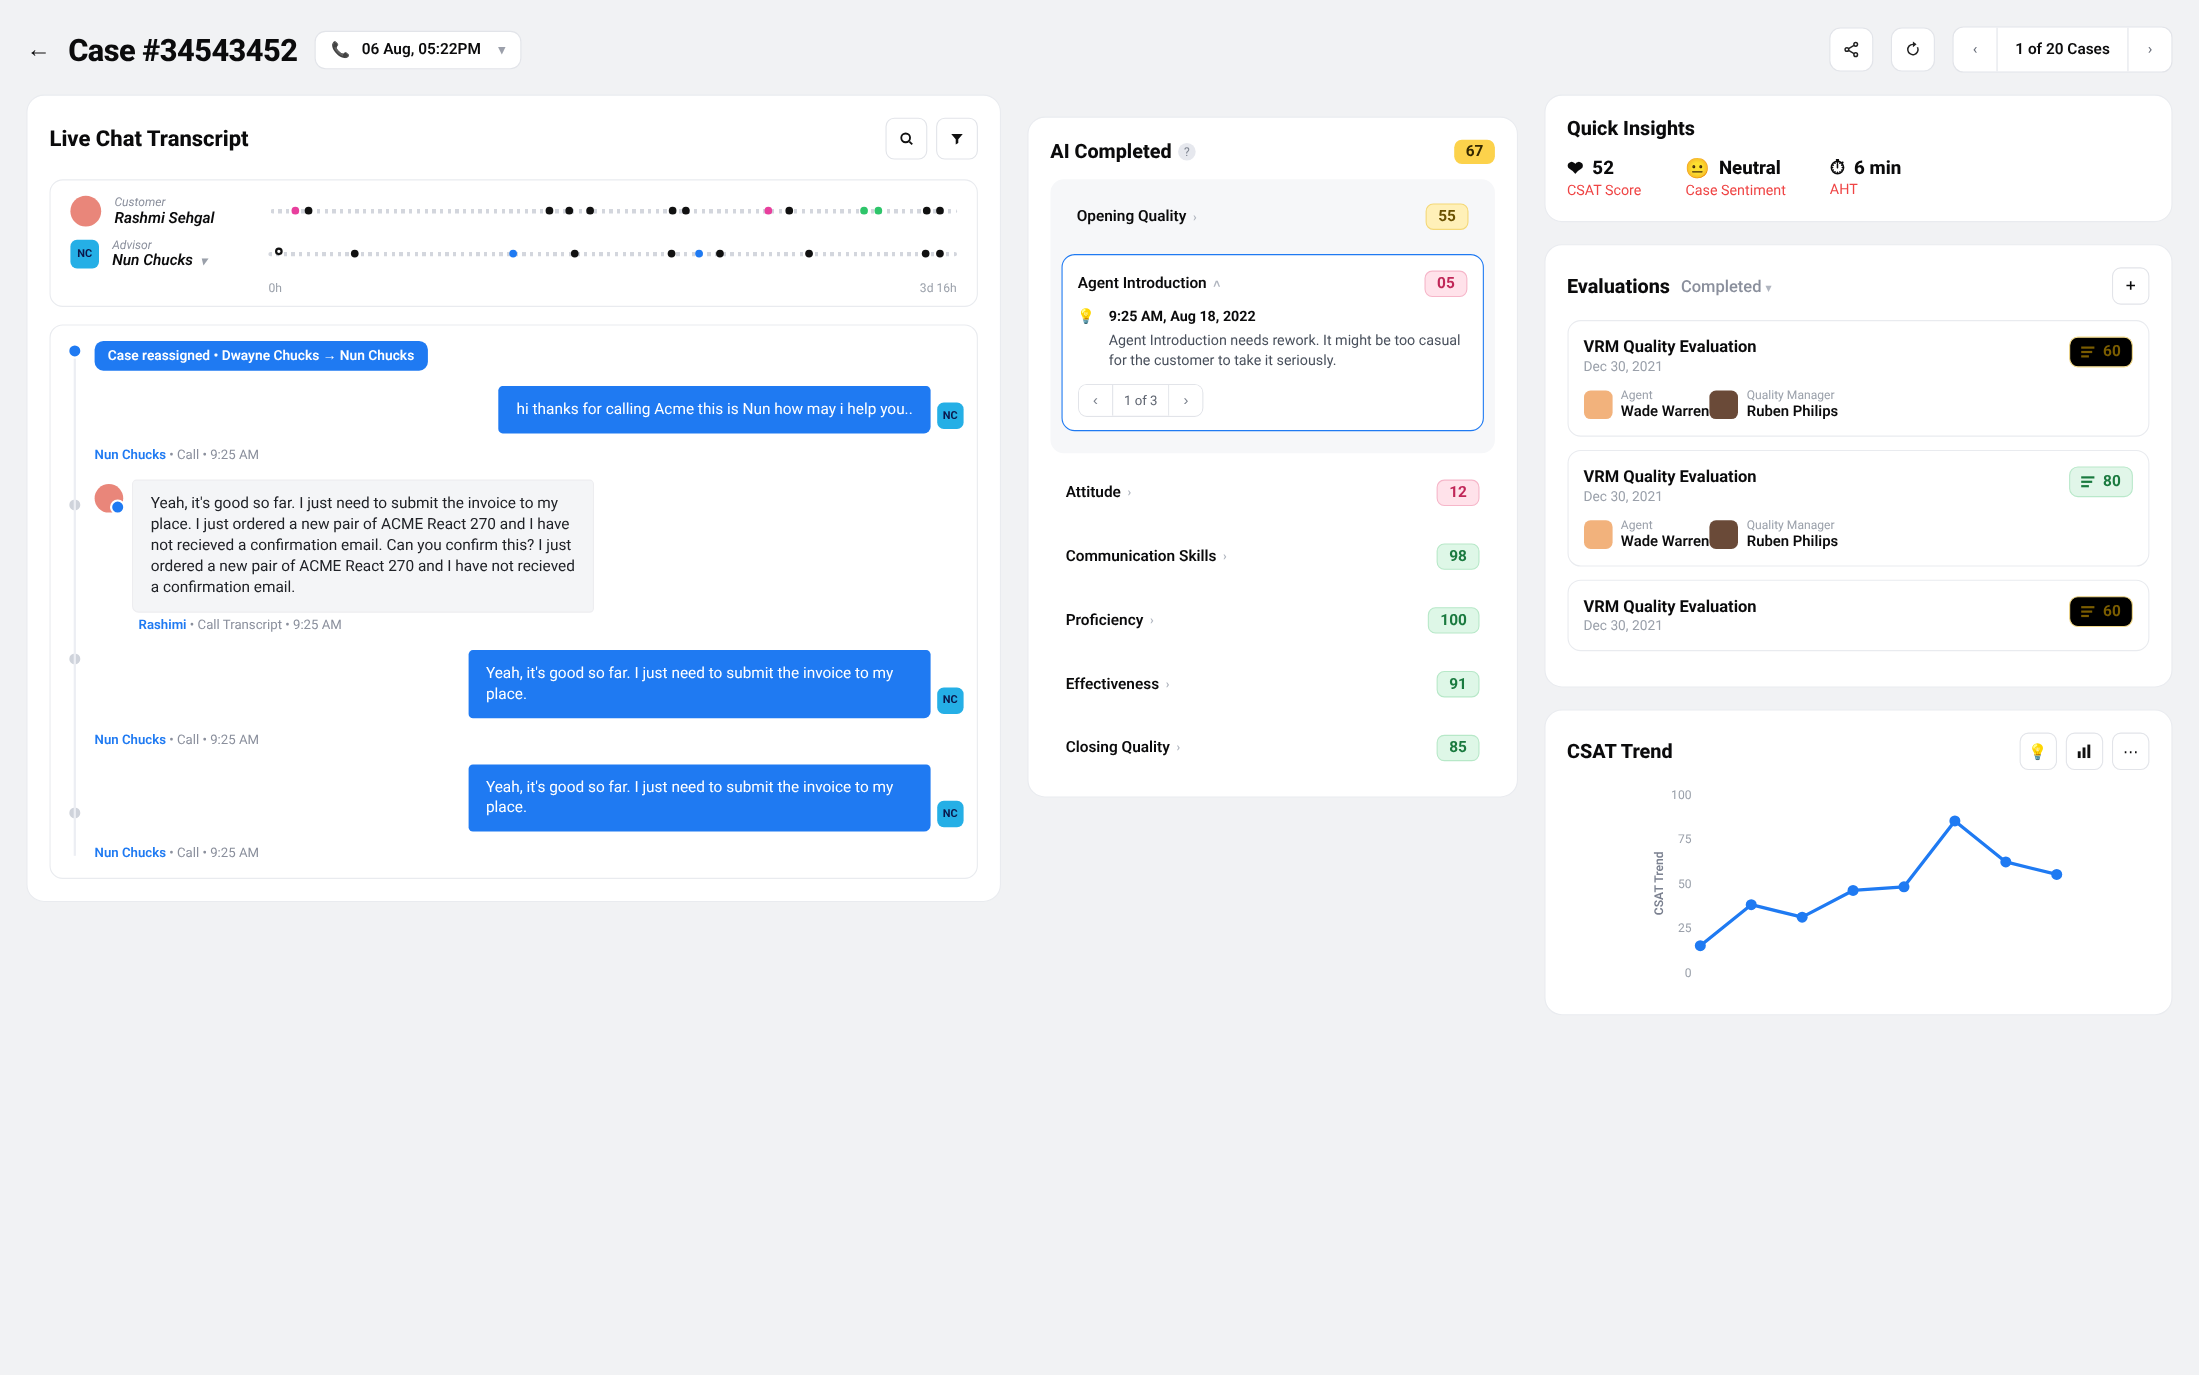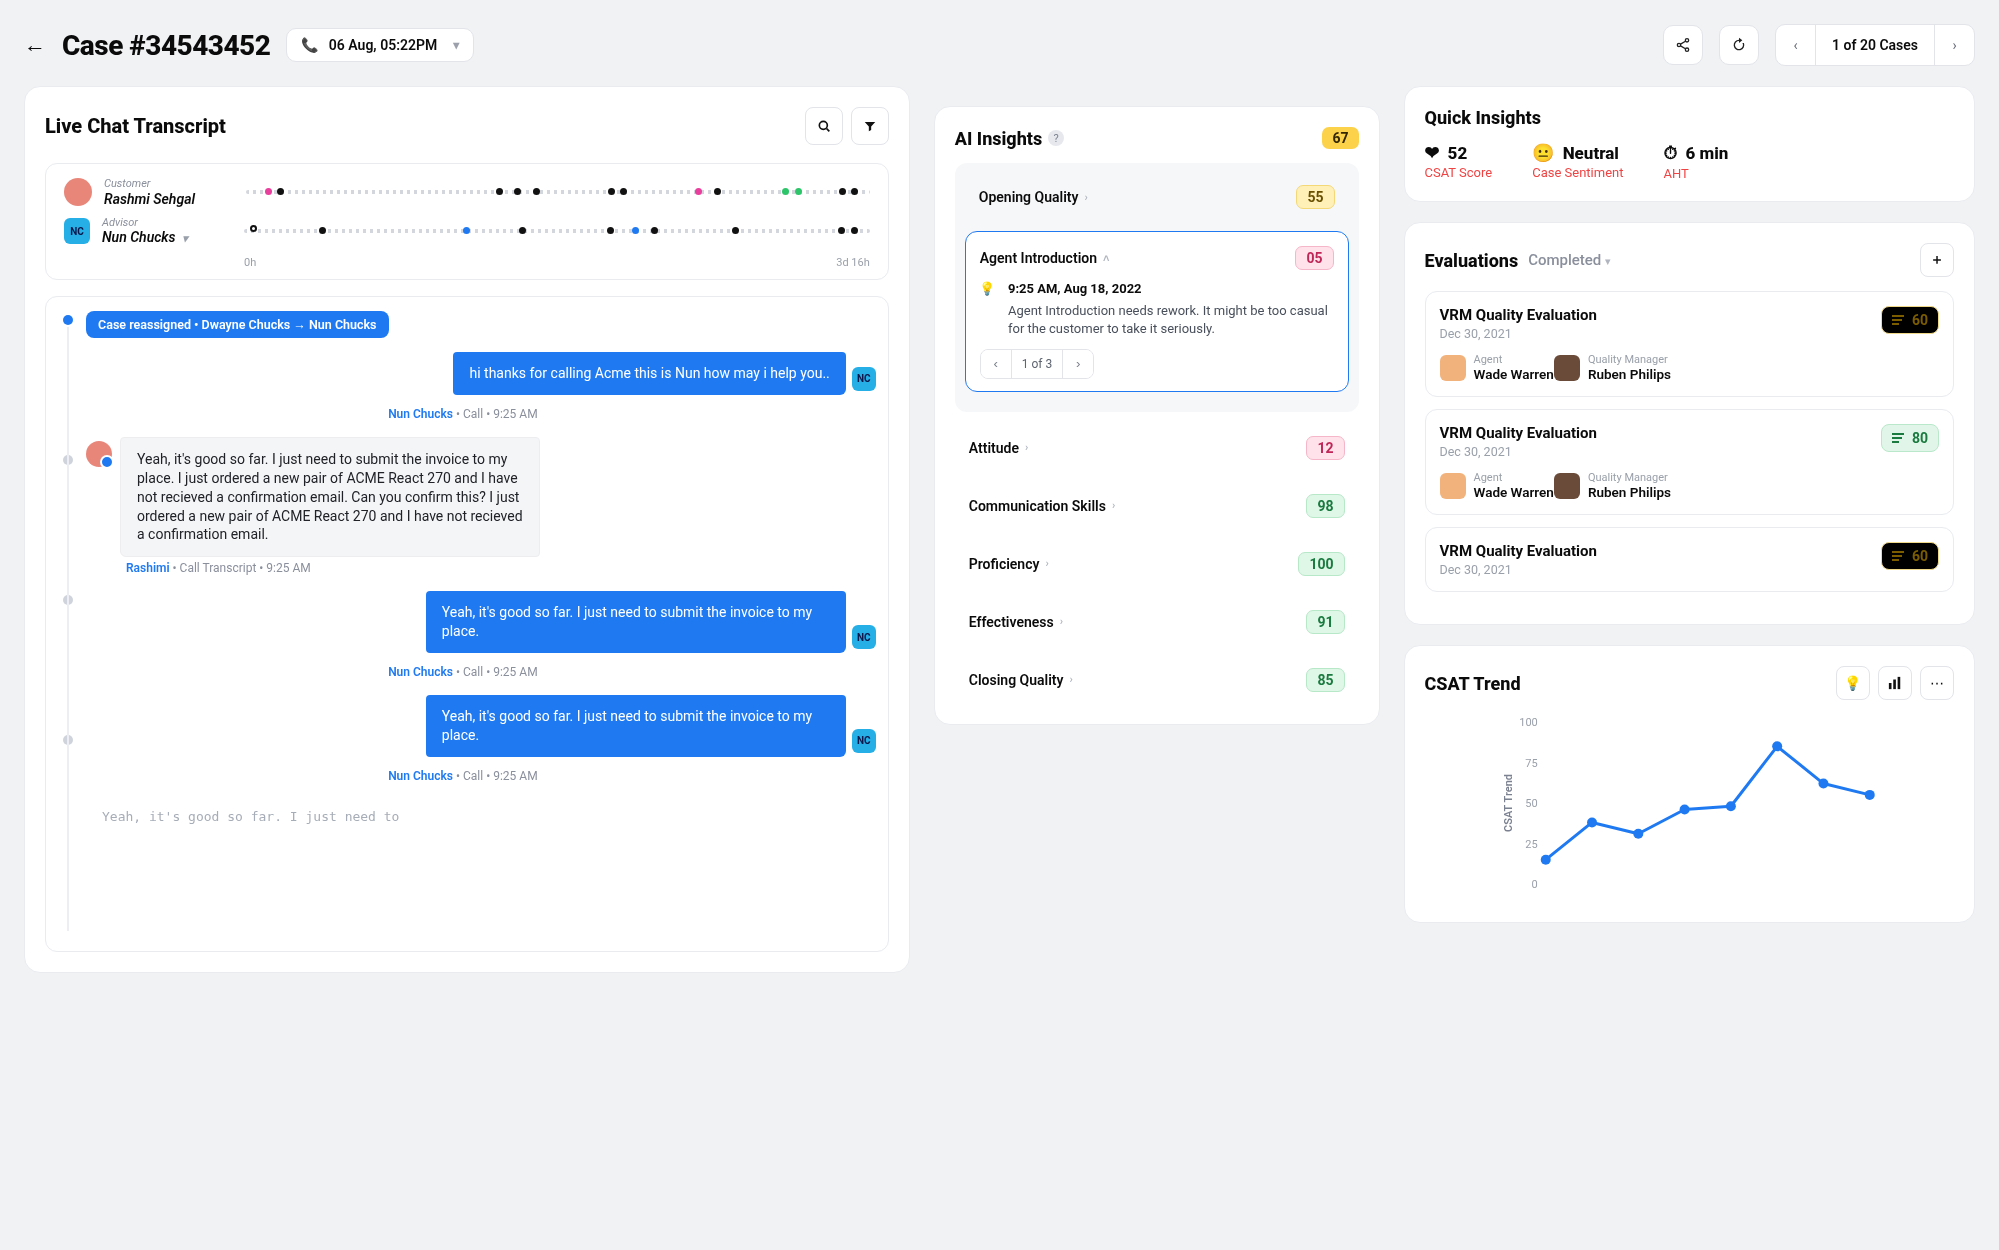--- a/index.html
+++ b/index.html
@@ -59,21 +59,21 @@
   .p-meta { line-height:1.15; min-width:130px;font-style:italic; }
   .p-role { font-size:11px; color:#8a8f9c; }
   .p-name { font-weight:600; font-size:14px; }
   .p-chev { color:#9aa0aa; font-size:11px; margin-left:4px; }
   .timeline { flex:1; height:10px; position:relative; }
   .timeline-bar { height:4px; background:repeating-linear-gradient(90deg,#d3d6dd 0 3px, transparent 3px 7px); position:absolute; top:3px; left:0; right:0; border-radius:4px; }
   .dot { position:absolute; top:1px; width:7px; height:7px; border-radius:50%; }
   .dot.k { background:#111; } .dot.p { background:#e83f9d; } .dot.b { background:#1f7af2; } .dot.g { background:#2ec56a; }
   .tl-legend { display:flex; justify-content:space-between; color:#9aa0aa; font-size:11px; margin-top:6px; padding-left:180px; }
 
-  .thread { border:1px solid #e9ebef; border-radius:12px; padding:10px 12px; height:656px; overflow:hidden; position:relative; }
+  .thread { border:1px solid #e9ebef; border-radius:12px; padding:10px 12px; height:504px; overflow:hidden; position:relative; }
   .thread-inner { display:flex; }
   .rail { width:20px; display:flex; flex-direction:column; align-items:center; padding-top:8px; }
   .rail .node { width:10px; height:10px; border-radius:50%; background:#cfd3db; margin-bottom:130px; }
   .rail .node.active { background:#1f7af2; }
   .rail-line { width:2px; flex:1; background:#eceef3; position:absolute; left:21px; top:30px; bottom:20px; z-index:0; }
   .msgs { flex:1; padding-left:8px; z-index:1; }
 
   .sys-pill {
     display:inline-block; background:#1f7af2; color:#fff; font-size:12.5px; font-weight:600;
     padding:6px 12px; border-radius:8px; margin:4px 0 14px 0;
@@ -81,21 +81,21 @@
 
   .bubble-row { display:flex; margin-bottom:4px; }
   .bubble-row.out { justify-content:flex-end; }
   .bubble {
     max-width:420px; padding:12px 16px; border-radius:4px; font-size:14px; line-height:1.35;
   }
   .bubble.out { background:#1f7af2; color:#fff; border-bottom-right-radius:6px; }
   .bubble.in  { background:#f4f5f7; color:#202227; border-bottom-left-radius:6px; border:1px solid #ededf0; }
   .bubble-meta { font-size:12px; color:#8a8f9c; margin:4px 0 16px 0; }
   .bubble-meta .who { color:#1f7af2; font-weight:600; }
-  .meta-right { text-align:center; padding-right:36px;margin-top:12px; }
+  .meta-right { text-align:left; padding-right:36px;margin-top:12px; }
   .av-sq {
     width:24px; height:24px; border-radius:6px; background:#25afe6; color:#0b164a;
     display:flex; align-items:center; justify-content:center; font-size:10px; font-weight:700;
     margin-left:6px; align-self:flex-end; margin-bottom:4px;
   }
   .av-circ { width:26px; height:26px; border-radius:50%; background:#e9867a; margin-right:8px; align-self:flex-start; margin-top:4px; position:relative; }
   .av-circ::after { content:""; position:absolute; right:-2px; bottom:-2px; width:10px; height:10px; border-radius:50%; background:#1f7af2; border:2px solid #fff; }
 
   .mono-tail { font-family: ui-monospace, Menlo, monospace; color:#a7adb7; padding:10px 8px 2px 16px; font-size:13px; }
 
@@ -340,21 +340,21 @@
 
           <div class="mono-tail">Yeah, it's good so far. I just need to</div>
         </div>
       </div>
     </div>
   </div>
 
   <div class="card">
     <div class="ai-head">
       <div class="row">
-        <div class="section-title" style="font-size:18px">AI Insights</div>
+        <div class="section-title" style="font-size:18px">AI Completed</div>
         <span class="info-q">?</span>
       </div>
       <div class="badge amber">67</div>
     </div>
 
     <div class="insight-group">
       <div class="insight-row bare">
         <div class="ins-label">
             <span>Opening Quality</span>
             <span class="chev-s">›</span>

